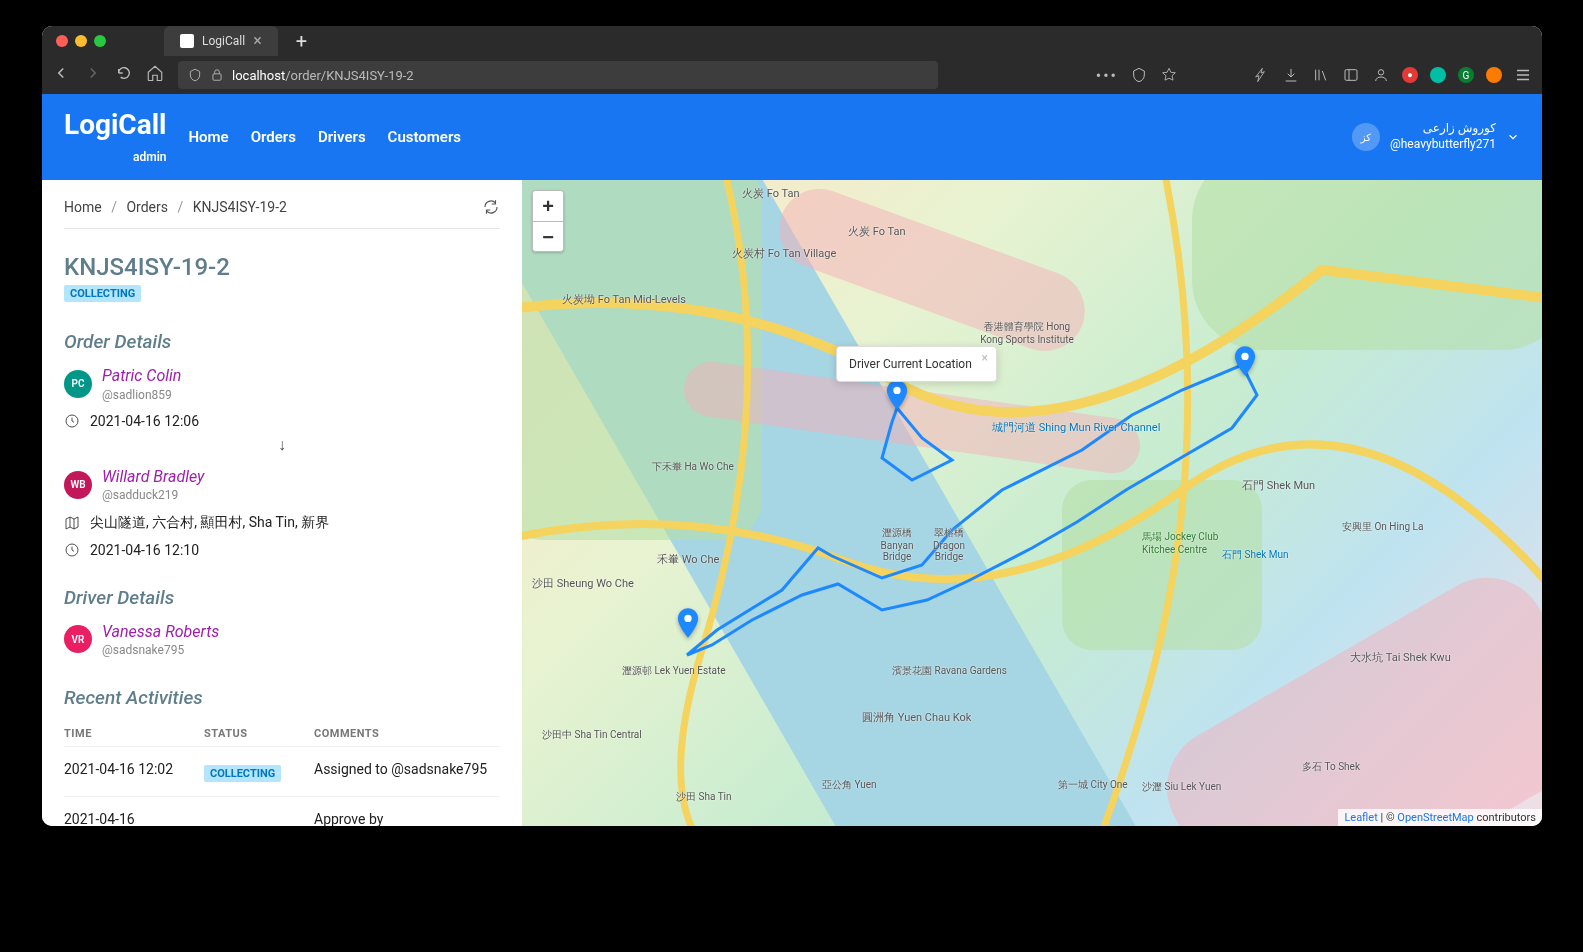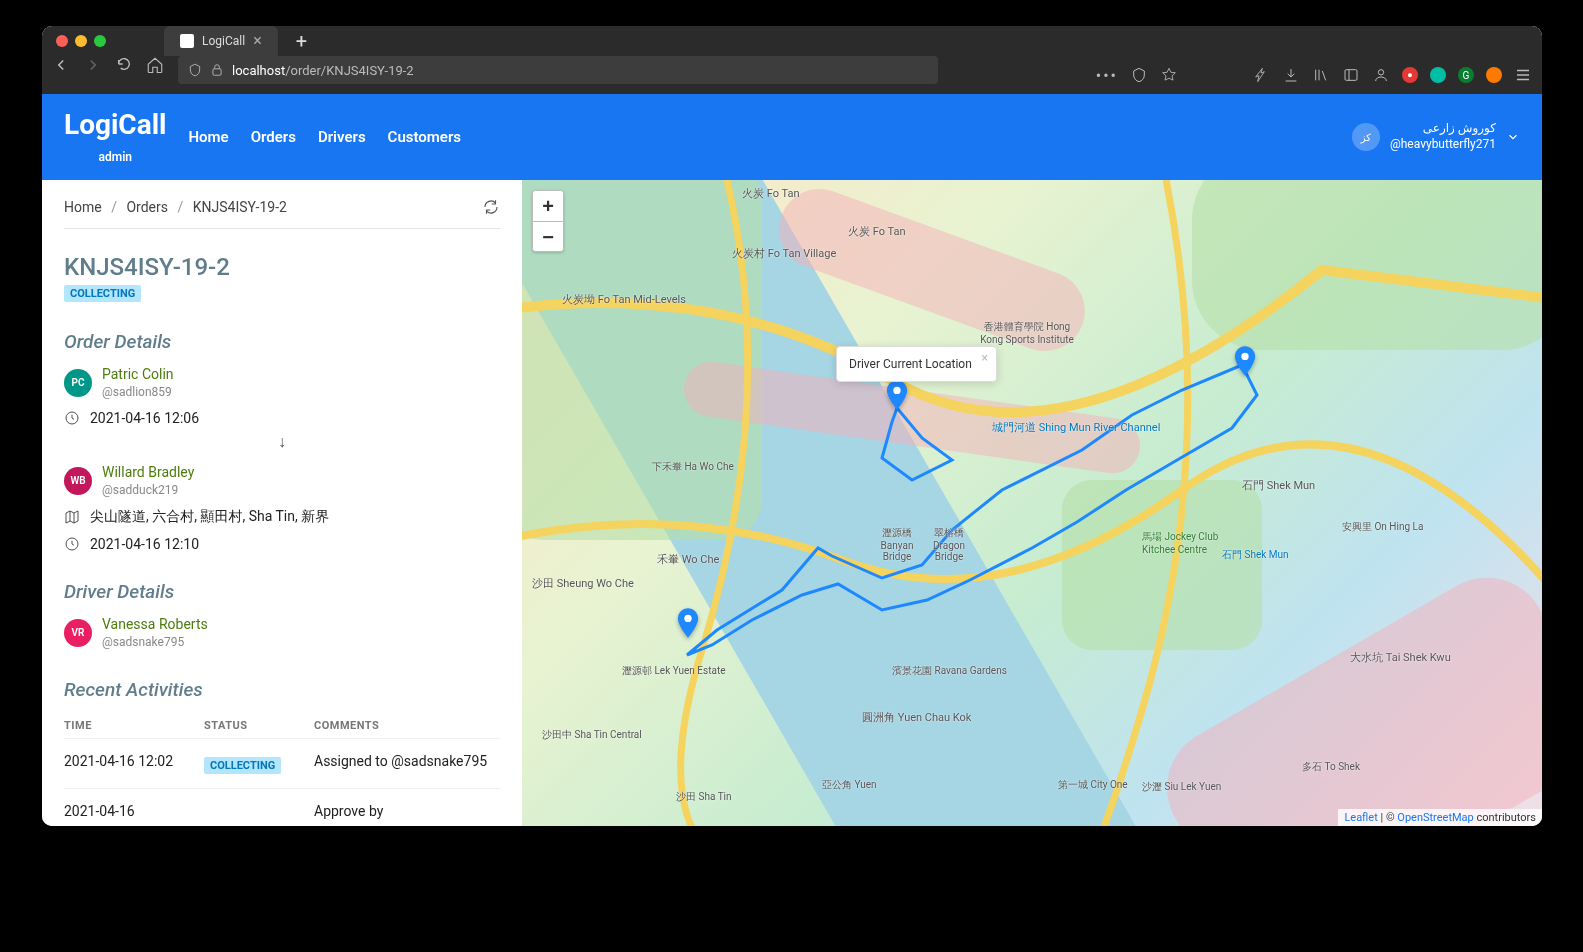--- a/index.html
+++ b/index.html
@@ -49,20 +49,21 @@
     gap: 8px;
   }
   .tab-close { color: #aaa; font-size: 16px; cursor: pointer; line-height: 1; }
   .tab-plus { color: #ddd; font-size: 20px; margin-left: 10px; cursor: pointer; }
   .tab-icon { width: 14px; height: 14px; background: #fff; border-radius: 2px; }
 
   .urlbar {
     height: 38px;
     background: #2b2b2b;
     display: flex;
+    align-items: center;
     padding: 0 10px;
     gap: 14px;
     color: #bbb;
   }
   .urlbar svg { fill: #bbb; }
   .url-input {
     flex: 1;
     background: #3d3d3d;
     border-radius: 4px;
     height: 28px;
@@ -96,21 +97,21 @@
     align-items: center;
     padding: 0 22px;
   }
   .brand {
     display: flex;
     flex-direction: column;
     margin-right: 22px;
     line-height: 1;
   }
   .brand-main { font-size: 28px; font-weight: 700; }
-  .brand-sub { font-size: 12px; font-weight: 600; text-align: center; margin-top: 12px; }
+  .brand-sub { font-size: 12px; font-weight: 600; text-align: right; margin-top: 12px; }
   .navlinks { display: flex; gap: 22px; font-size: 15px; font-weight: 600; }
   .navlinks a { color: #fff; text-decoration: none; cursor:pointer; }
 
   .user-area { margin-left: auto; display: flex; align-items: center; gap: 10px; cursor:pointer; }
   .user-avatar { width: 28px; height: 28px; border-radius: 50%; background: rgba(255,255,255,0.25); display:flex; align-items:center; justify-content:center; font-size: 10px; }
   .user-names { display:flex; flex-direction:column; align-items:flex-end; font-size:12px; line-height:1.3; }
   .user-names .line1 { direction: rtl; }
   .chev { width:14px; height:14px; }
 
   .content-wrap { flex:1; display:flex; overflow:hidden; }
@@ -167,21 +168,21 @@
   }
   .avatar {
     width: 28px; height:28px; border-radius:50%;
     display:flex; align-items:center; justify-content:center;
     font-size:10px; font-weight:600; color:#fff;
   }
   .av-teal { background:#009688; }
   .av-pink { background:#e91e63; }
   .av-mag { background:#c2185b; }
   .person-names { display:flex; flex-direction:column; line-height:1.35; }
-  .person-names .name { color:#4d7c0f; font-size:14px; }
+  .person-names .name { color:#a21caf; font-size:16px;font-style:italic; }
   .person-names .handle { color:#888; font-size:12px; }
 
   .info-row { margin-top: 10px; display:flex; align-items:center; gap:10px; font-size:14px; color:#222; }
   .info-row .ico { width:16px; height:16px; flex-shrink:0; }
   .arrow-down { text-align:center; margin: 6px 0 2px; color:#555; font-size:16px; }
 
   .recent-table { width:100%; margin-top:12px; border-collapse:collapse; }
   .recent-table th {
     text-align:left; font-size:11px; color:#777; font-weight:700;
     padding: 6px 8px 6px 0; letter-spacing:0.5px;

